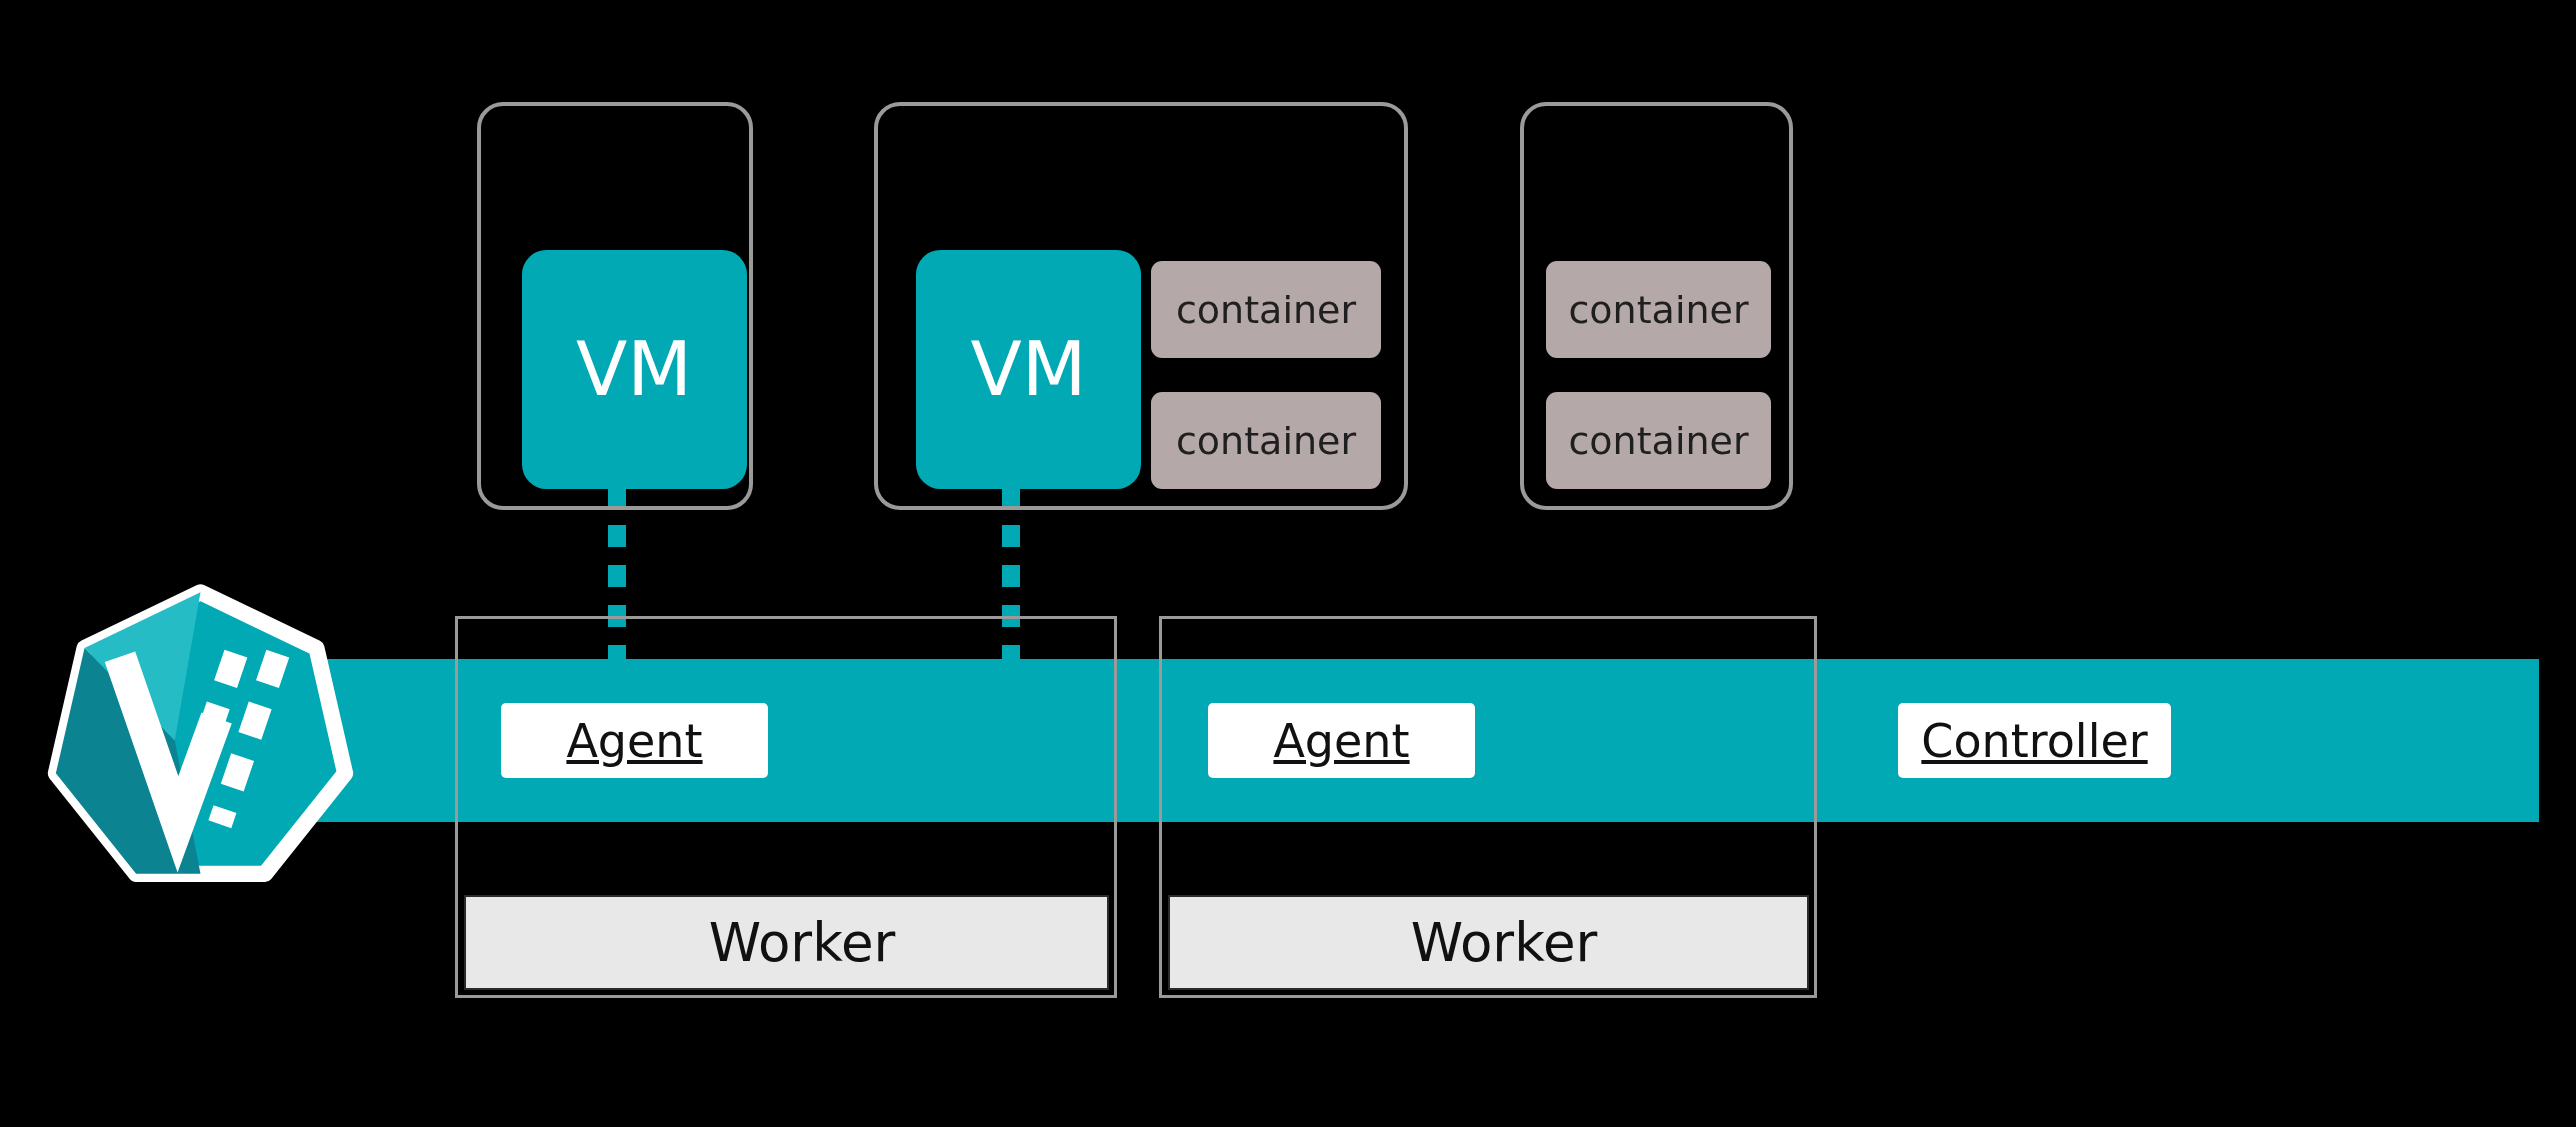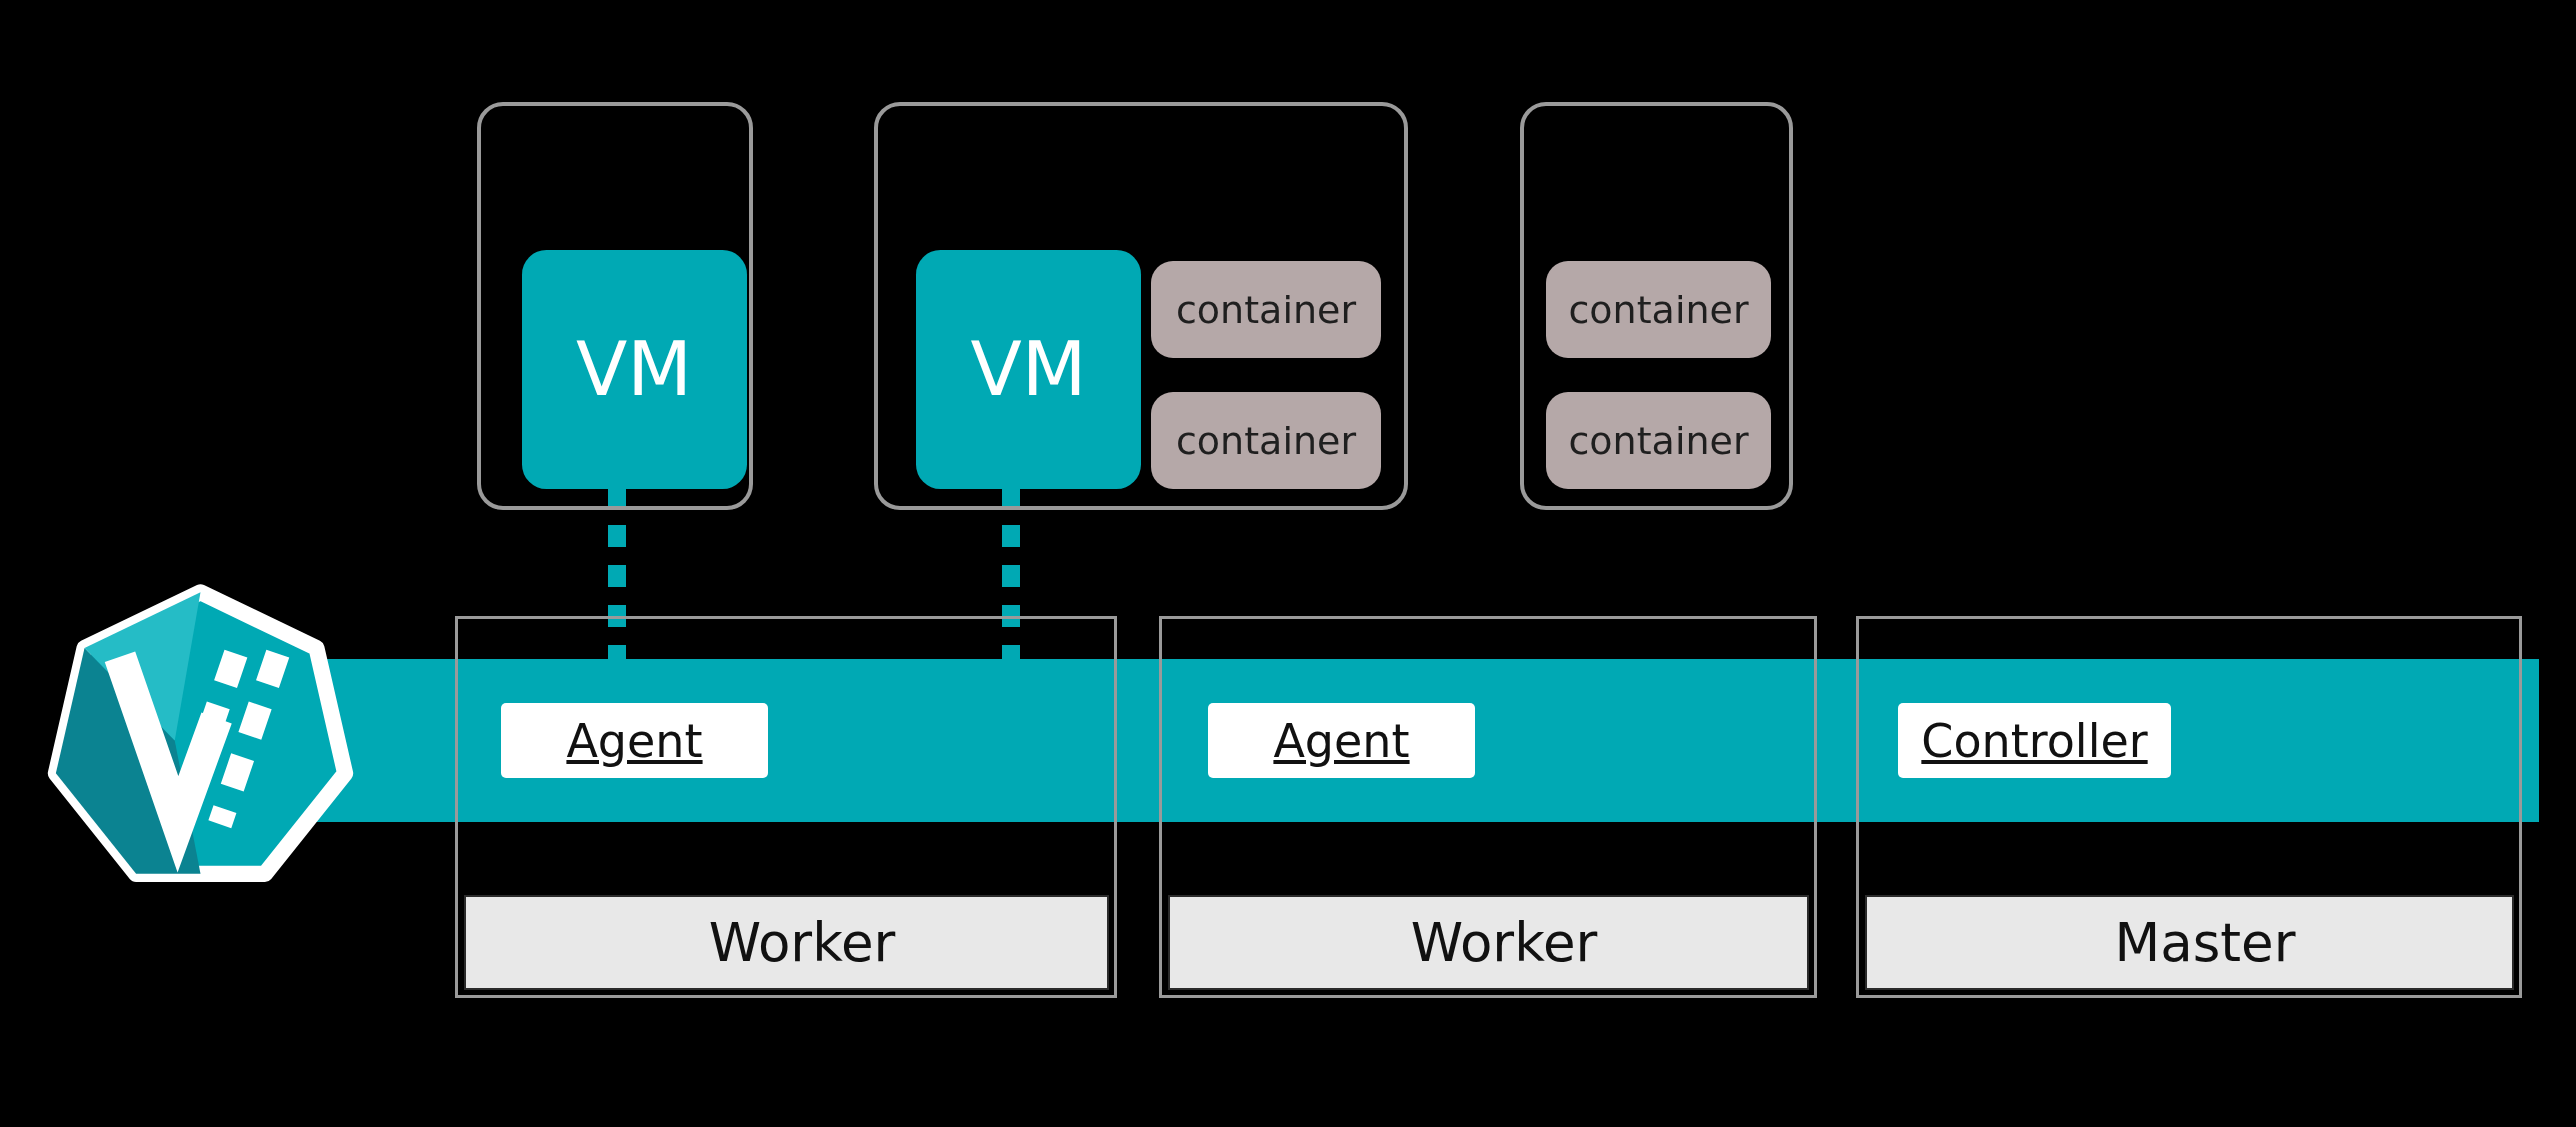--- a/index.html
+++ b/index.html
@@ -64,21 +64,21 @@
   .vmlabel{
     color:var(--vm-text);
     font-size:75px;
     line-height:1;
   }
 
   .container-chip{
     position:absolute;
     width:230px;height:97px;
     background:var(--container-fill);
-    border-radius:22px;
+    border-radius:11px;
     color:var(--container-text);
     font-size:38px;
     display:flex;align-items:center;justify-content:center;
   }
   #c21{left:273px;top:155px;}
   #c22{left:273px;top:286px;}
   #c31{left:22px;top:155px;width:225px;}
   #c32{left:22px;top:286px;width:225px;}
 
   
@@ -158,25 +158,20 @@
       <span>Worker</span>
     </div>
   </div>
 
   <div class="node" id="node2">
     <div class="rolebar">
       <span>Worker</span>
     </div>
   </div>
 
-  <div class="node" id="node3">
-    <div class="rolebar">
-      <span>Master</span>
-    </div>
-  </div>
 
   <div class="pill" id="pill-agent1">
     <span>Agent</span>
   </div>
   <div class="pill" id="pill-agent2">
     <span>Agent</span>
   </div>
   <div class="pill" id="pill-controller">
     <span>Controller</span>
   </div>

